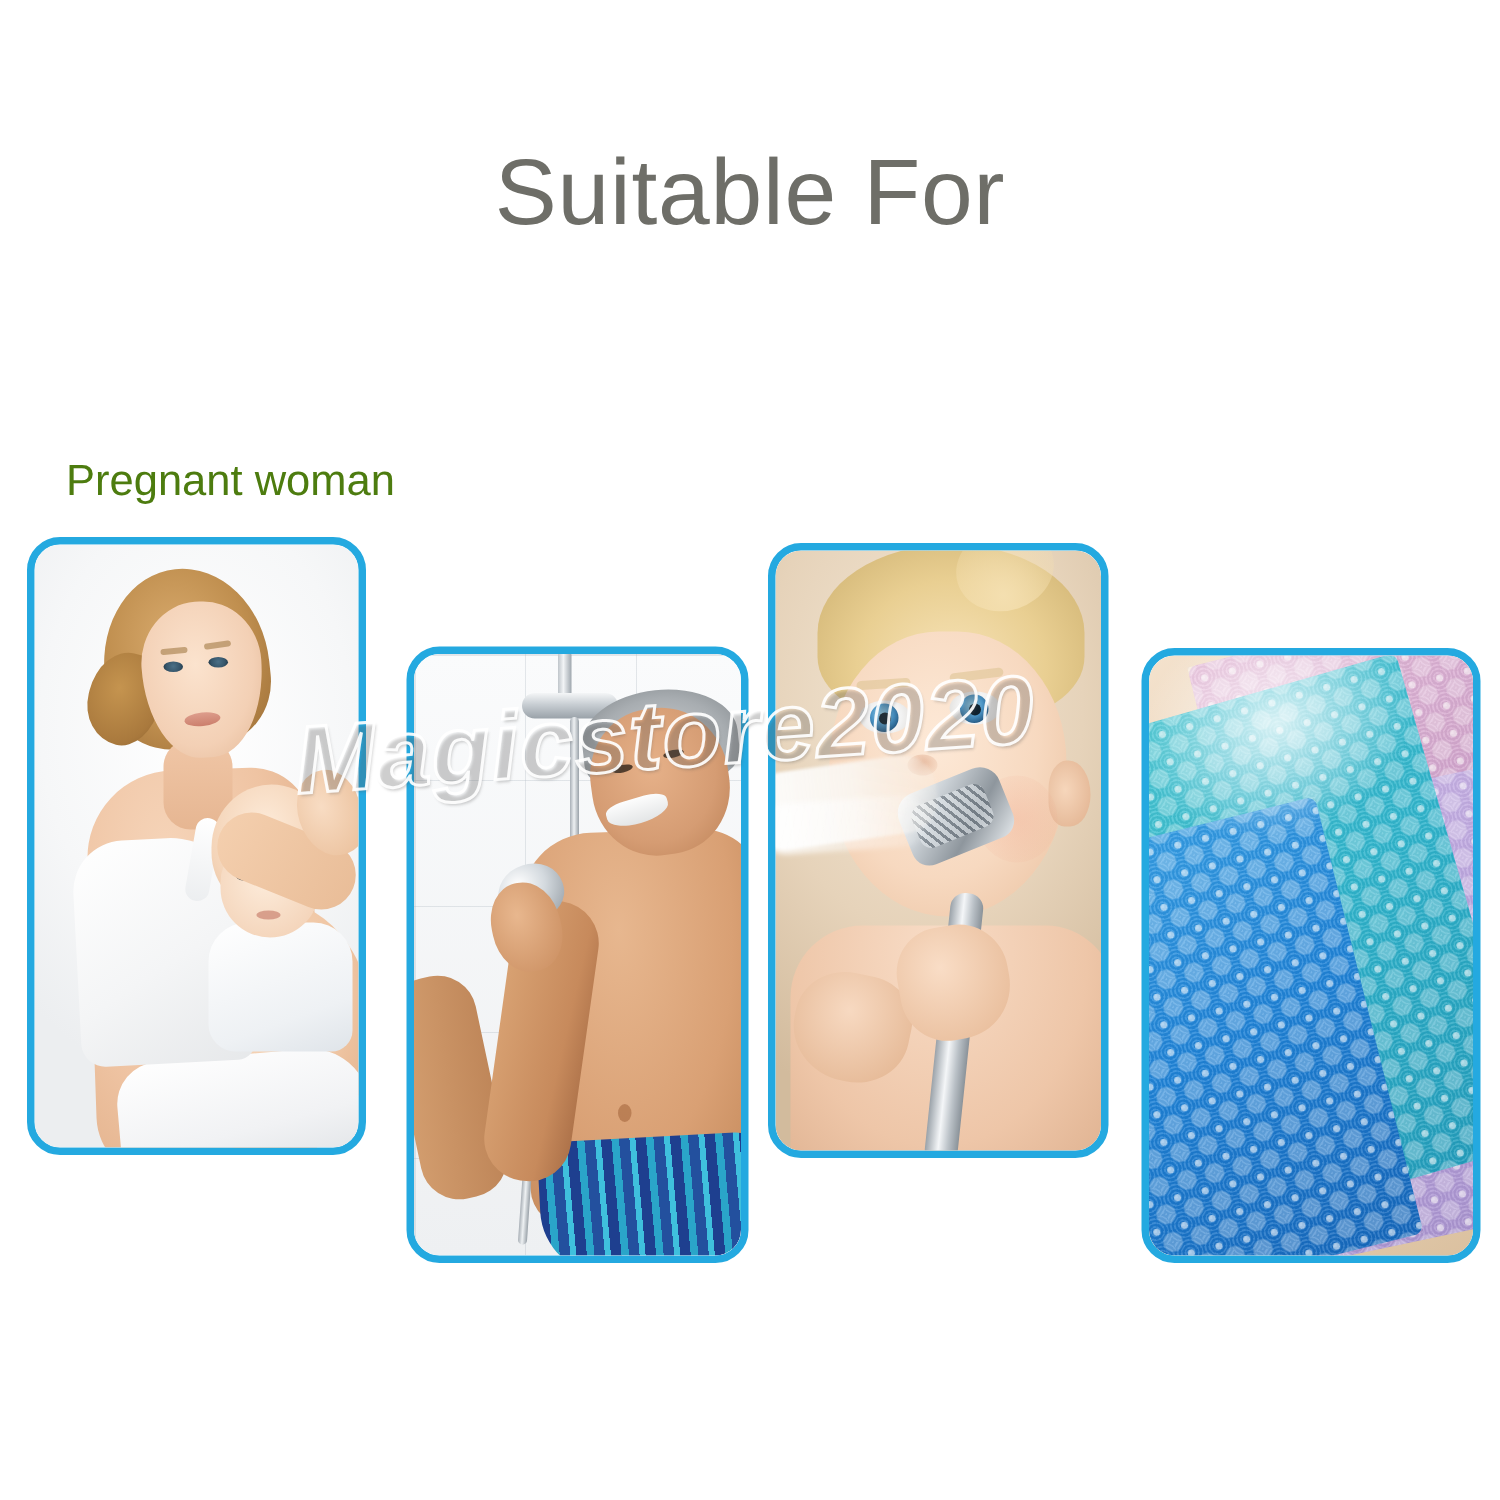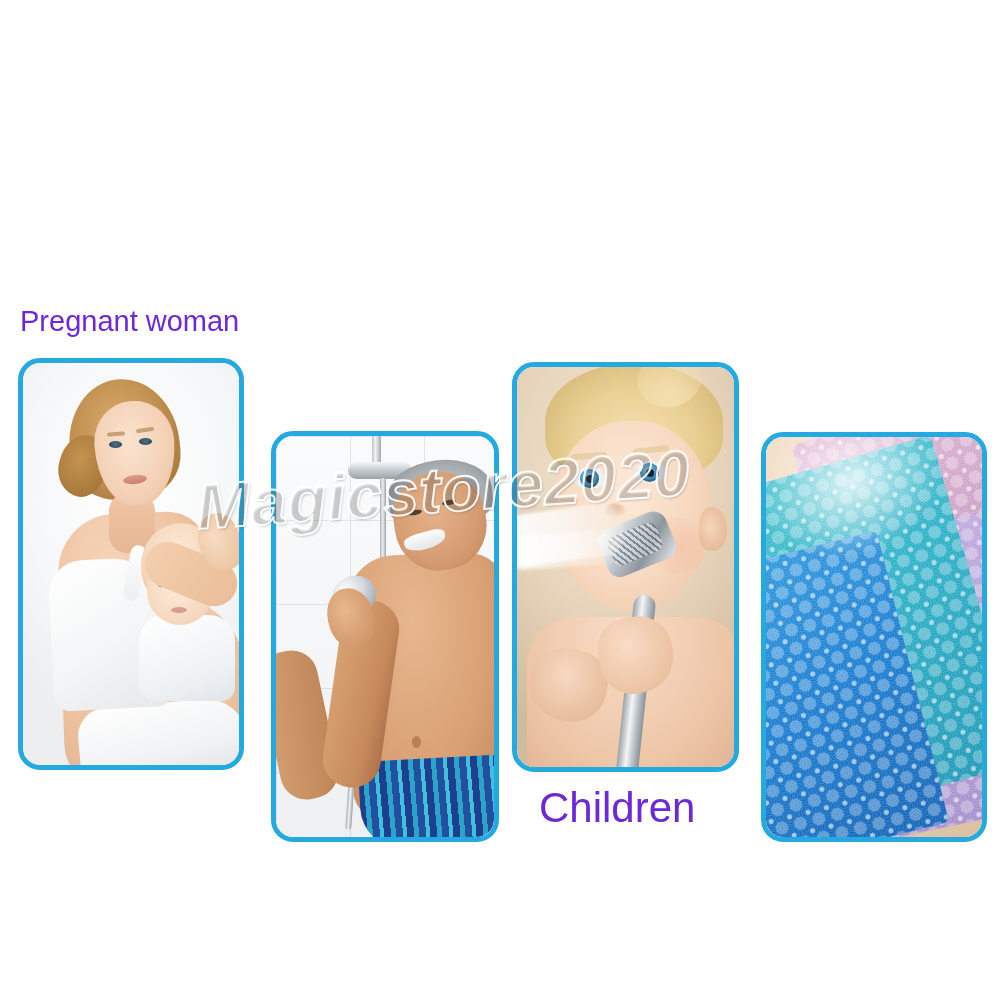--- a/index.html
+++ b/index.html
@@ -49,24 +49,25 @@
 
   
   #card-pregnant { left: 18px;  top: 358px; width: 226px; height: 412px; z-index: 4; }
   #card-adult    { left: 271px; top: 431px; width: 228px; height: 411px; z-index: 3; }
   #card-children { left: 512px; top: 362px; width: 227px; height: 410px; z-index: 2; }
   #card-antiskid { left: 761px; top: 432px; width: 226px; height: 410px; z-index: 1; }
 
   
   .card-label {
     position: absolute;
-    color: #6d28d9;
+    color: #4d7c0f;
     font-weight: 400;
     white-space: nowrap;
     line-height: 1;
+    margin-left: 24px;
   }
   #label-pregnant { left: 20px;  top: 307px; font-size: 29px; z-index: 10; }
   #label-adult    { left: 327px; top: 857px; font-size: 42px; z-index: 10; }
   #label-children { left: 539px; top: 787px; font-size: 42px; z-index: 10; }
   #label-antiskid { left: 789px; top: 380px; font-size: 42px; z-index: 10; }
 
   
   .bg-studio-white {
     position: absolute; inset: 0;
     background:
@@ -469,20 +470,21 @@
     z-index: 20;
     pointer-events: none;
     line-height: 1;
   }
 </style>
 </head>
 <body>
 
 <div id="stage">
 
+  <div id="page-title">Suitable For</div>
 
   <div id="label-pregnant" class="card-label">Pregnant woman</div>
 
   <div id="card-pregnant" class="photo-card">
     <div class="photo-inner">
       <div class="bg-studio-white"></div>
       <div class="pw-torso"></div>
       <div class="pw-belly"></div>
       <div class="pw-navel"></div>
       <div class="pw-pants"></div>
@@ -524,21 +526,20 @@
       <div class="man-eye r"></div>
       <div class="man-smile"></div>
       <div class="man-arm2"></div>
       <div class="sh-hose2"></div>
       <div class="man-arm"></div>
       <div class="sh-handheld"></div>
       <div class="man-hand"></div>
     </div>
   </div>
 
-  <div id="label-children" class="card-label">Children</div>
 
   <div id="card-children" class="photo-card">
     <div class="photo-inner">
       <div class="bg-warm"></div>
       <div class="ch-body"></div>
       <div class="ch-hair"></div>
       <div class="ch-hair-wisp"></div>
       <div class="ch-face"></div>
       <div class="ch-ear"></div>
       <div class="ch-cheek"></div>

